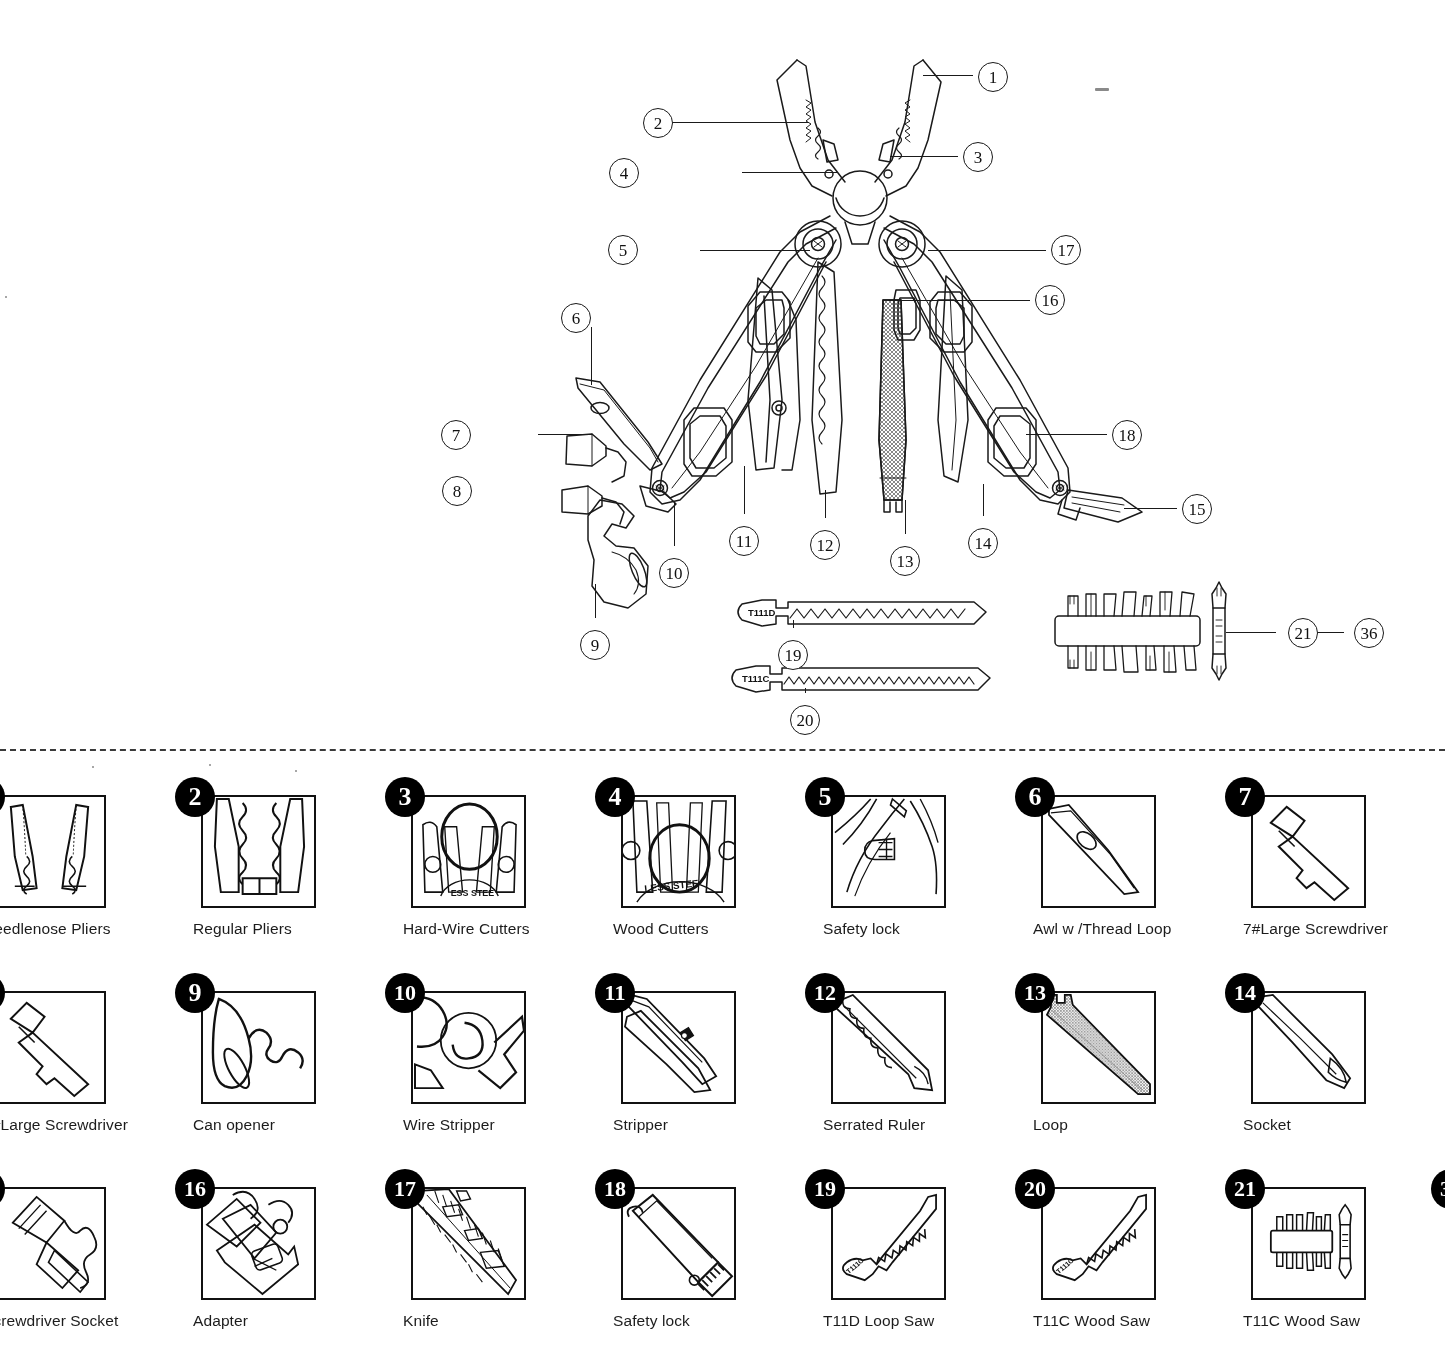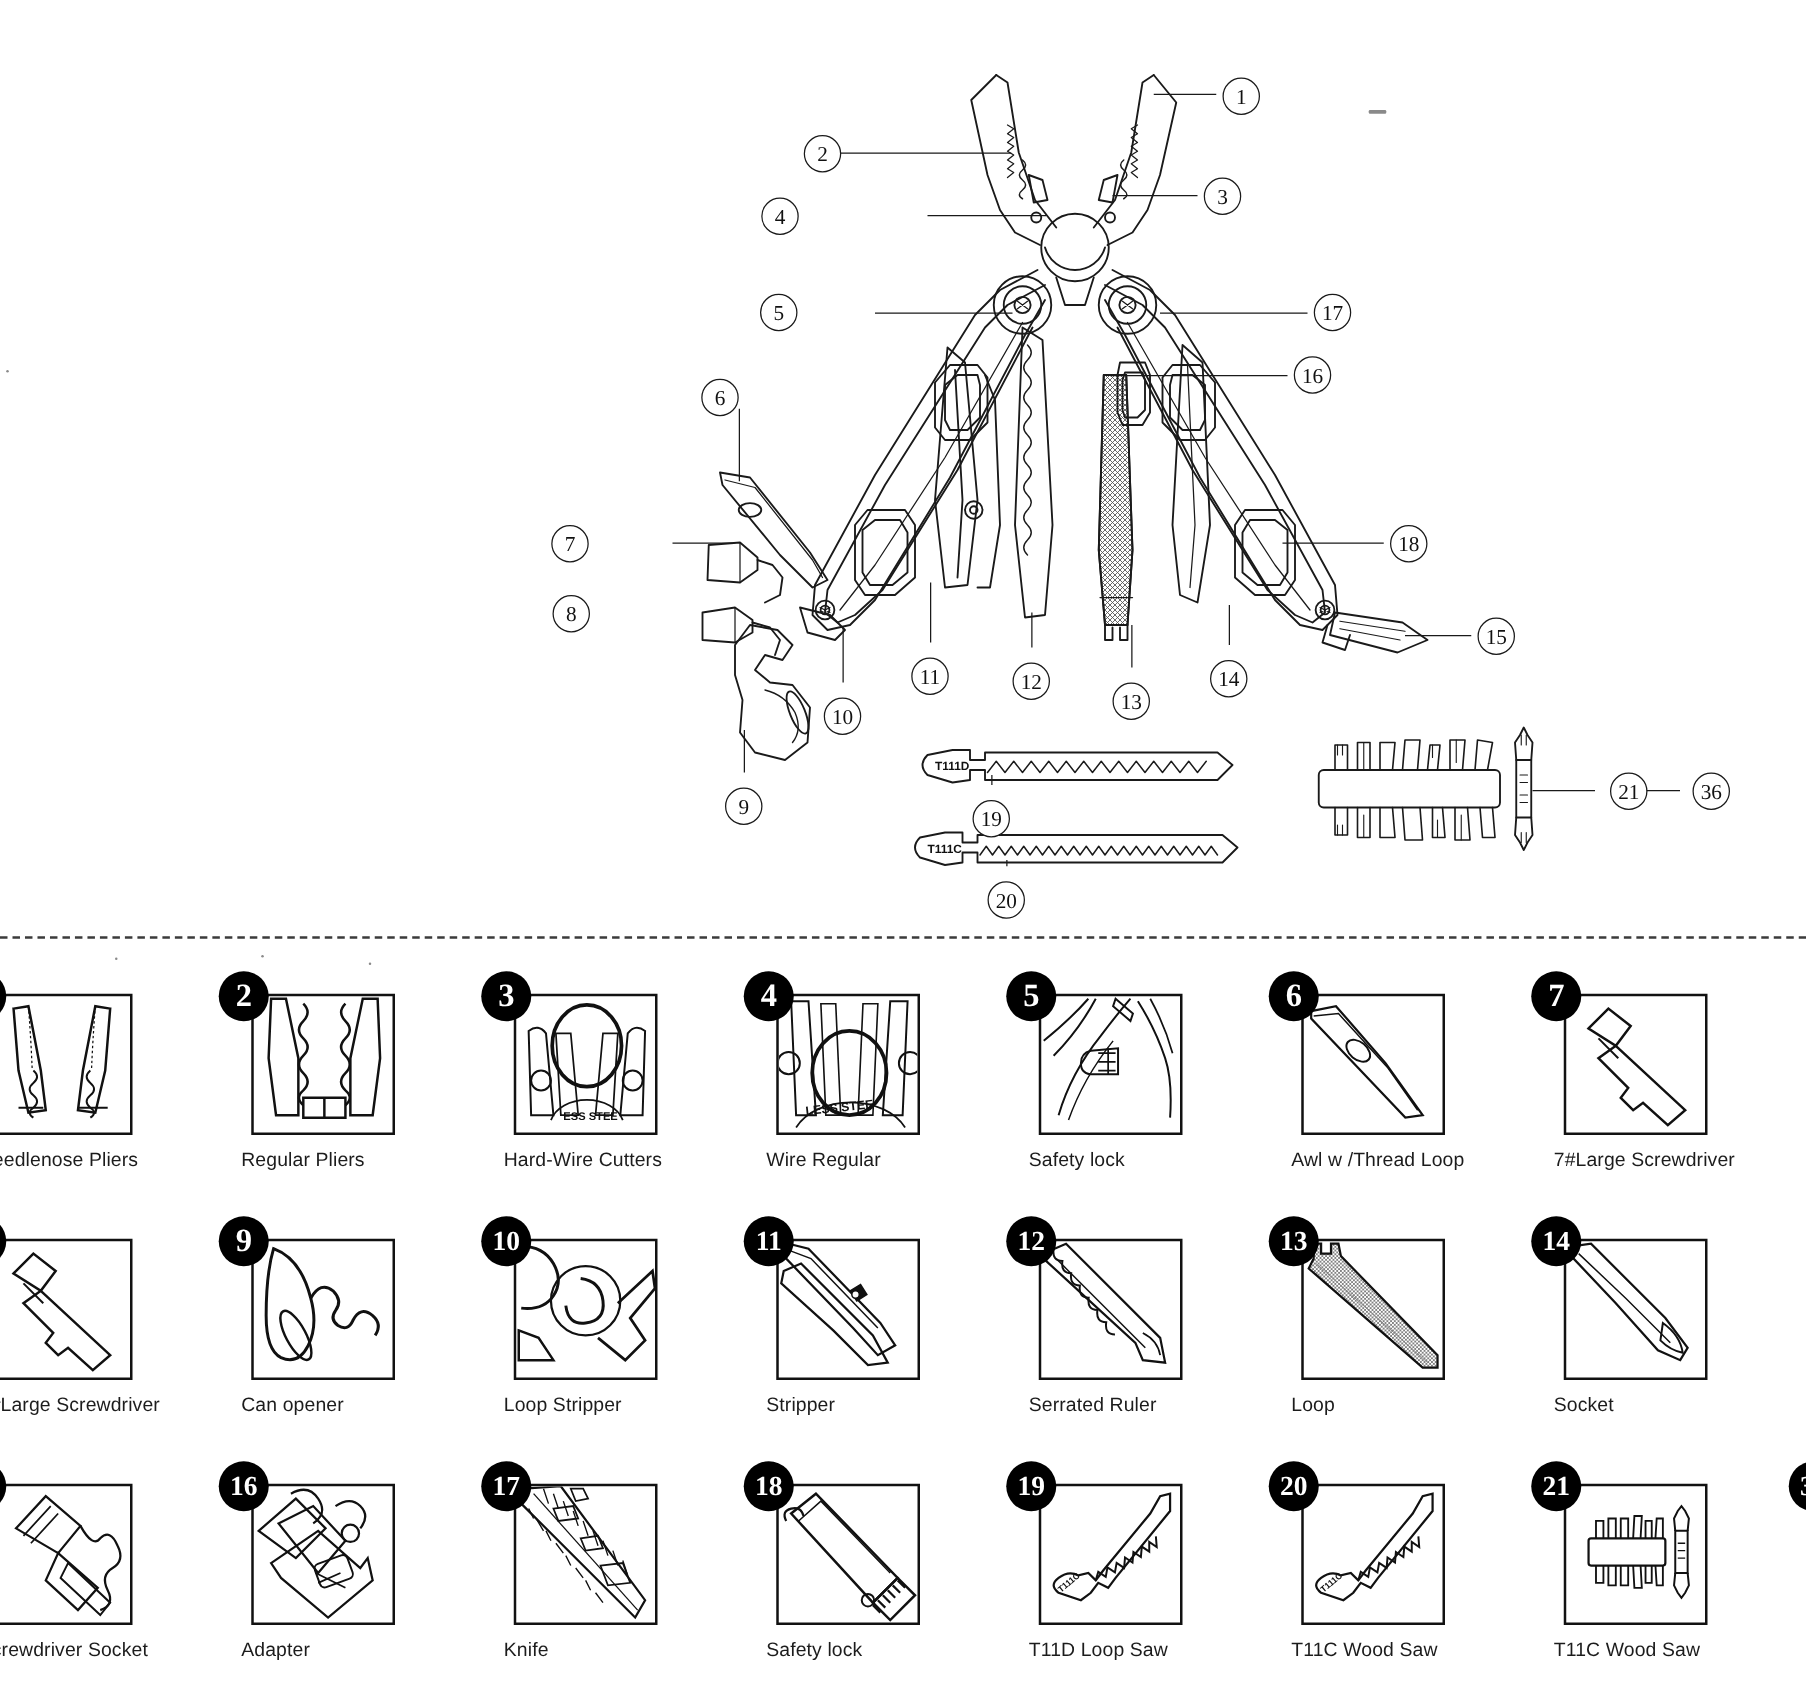--- a/index.html
+++ b/index.html
@@ -345,21 +345,21 @@
       </div>
       <div class="legend-cell" style="left: 613px;">
         <div class="cell-box">
           <svg viewBox="0 0 112 110" preserveAspectRatio="xMidYMid meet">
             <use href="#ico-wire-cutters"></use>
           </svg>
         </div>
         <div class="badge">
           <span>4</span>
         </div>
-        <div class="cell-label">Wire   Regular</div>
+        <div class="cell-label">Wood   Cutters</div>
       </div>
       <div class="legend-cell" style="left: 823px;">
         <div class="cell-box">
           <svg viewBox="0 0 112 110" preserveAspectRatio="xMidYMid meet">
             <use href="#ico-safety-lock"></use>
           </svg>
         </div>
         <div class="badge">
           <span>5</span>
         </div>
@@ -411,21 +411,21 @@
       </div>
       <div class="legend-cell" style="left: 403px;">
         <div class="cell-box">
           <svg viewBox="0 0 112 110" preserveAspectRatio="xMidYMid meet">
             <use href="#ico-wire-stripper"></use>
           </svg>
         </div>
         <div class="badge two-digit">
           <span>10</span>
         </div>
-        <div class="cell-label">Loop Stripper</div>
+        <div class="cell-label">Wire Stripper</div>
       </div>
       <div class="legend-cell" style="left: 613px;">
         <div class="cell-box">
           <svg viewBox="0 0 112 110" preserveAspectRatio="xMidYMid meet">
             <use href="#ico-scissors"></use>
           </svg>
         </div>
         <div class="badge two-digit">
           <span>11</span>
         </div>

